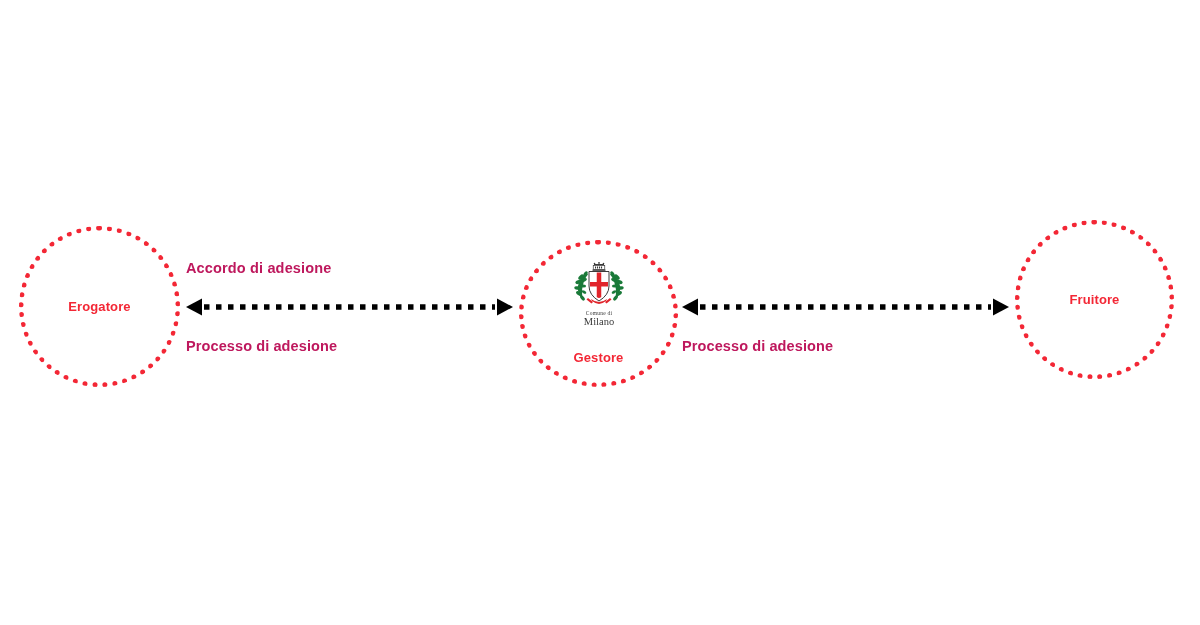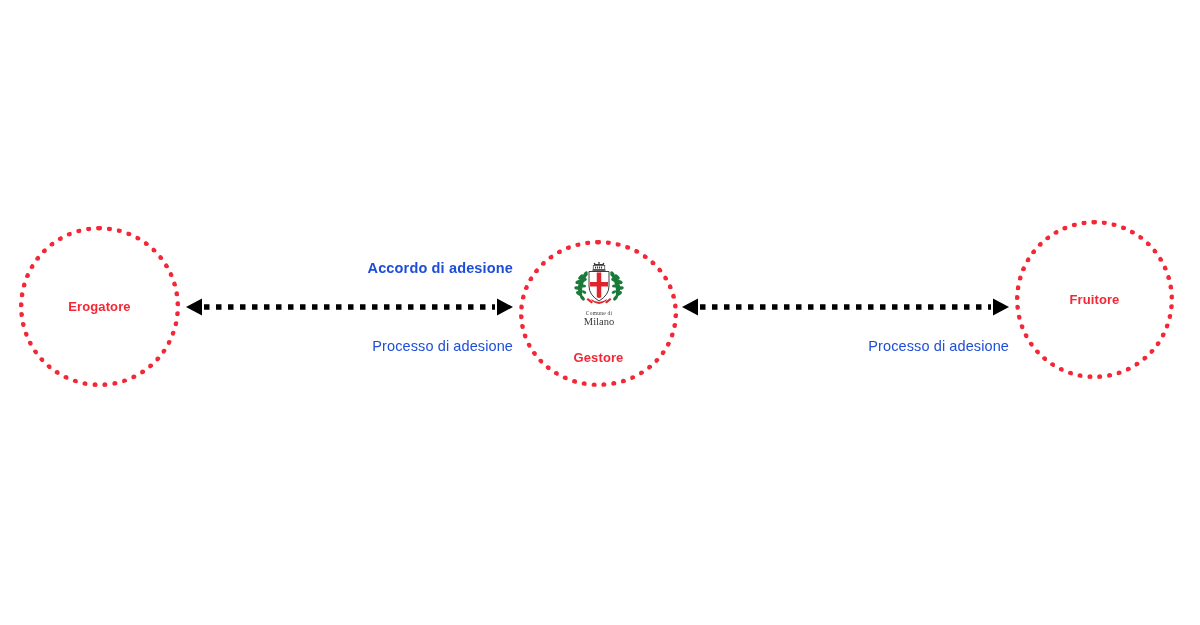--- a/index.html
+++ b/index.html
@@ -86,31 +86,31 @@
   }
   .connector-right {
     left: 682px;
     top: 297px;
     width: 327px;
   }
 
   .conn-label {
     position: absolute;
     white-space: nowrap;
-    text-align: right;
-    color: #1d4ed8;
+    text-align: left;
+    color: #be185d;
     font-size: 14.5px;
   }
   .conn-label-top {
     font-weight: bold;
     font-size: 14.5px;
     letter-spacing: 0.15px;
   }
   .conn-label-bottom {
-    font-weight: normal;
+    font-weight: bold;
     letter-spacing: 0.1px;
   }
   .label-accordo {
     left: 186px;
     top: 260px;
     width: 327px;
   }
   .label-processo-left {
     left: 186px;
     top: 338px;

